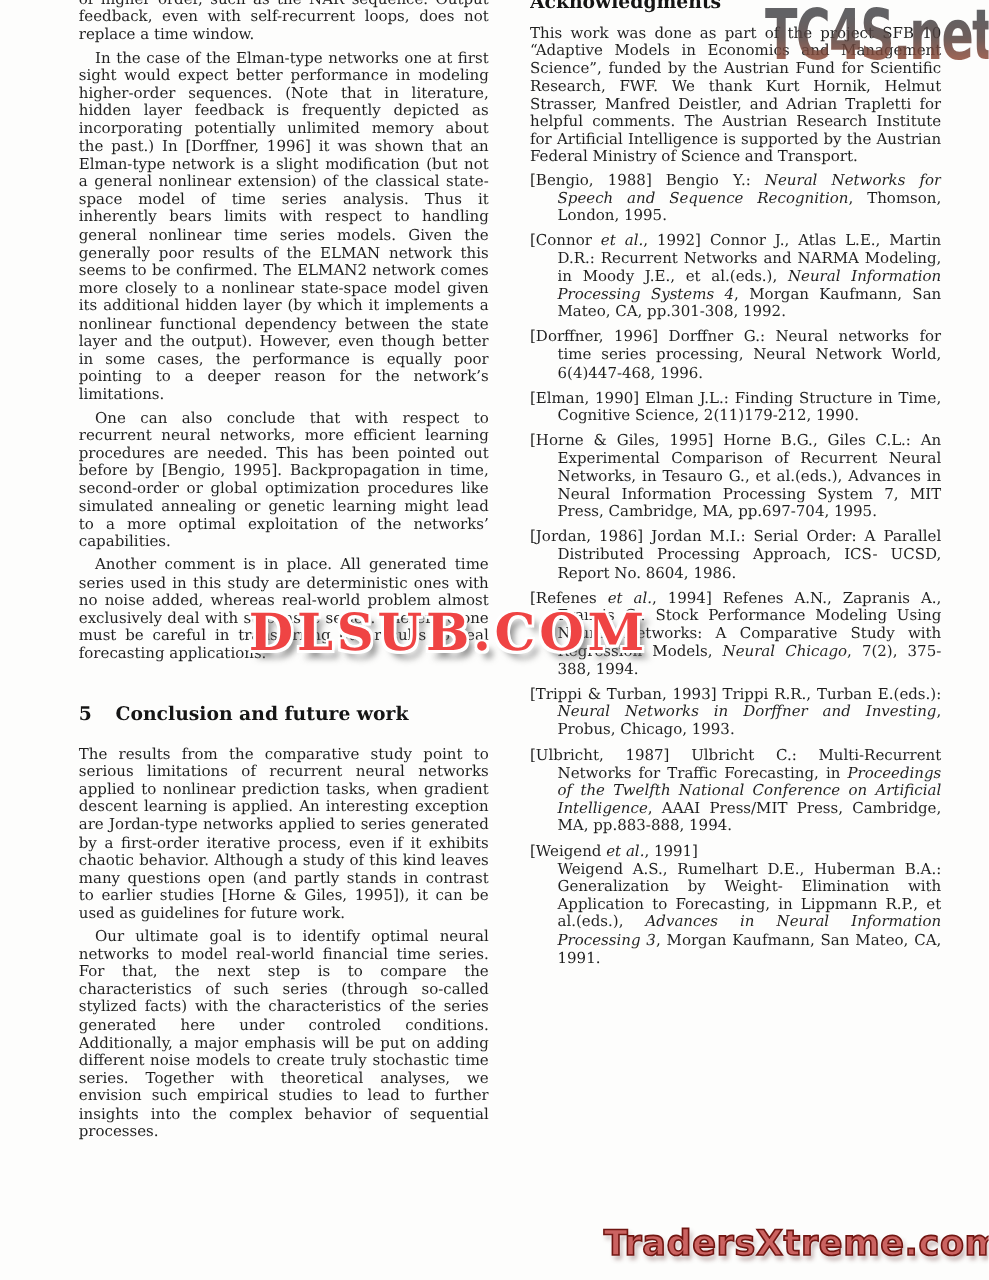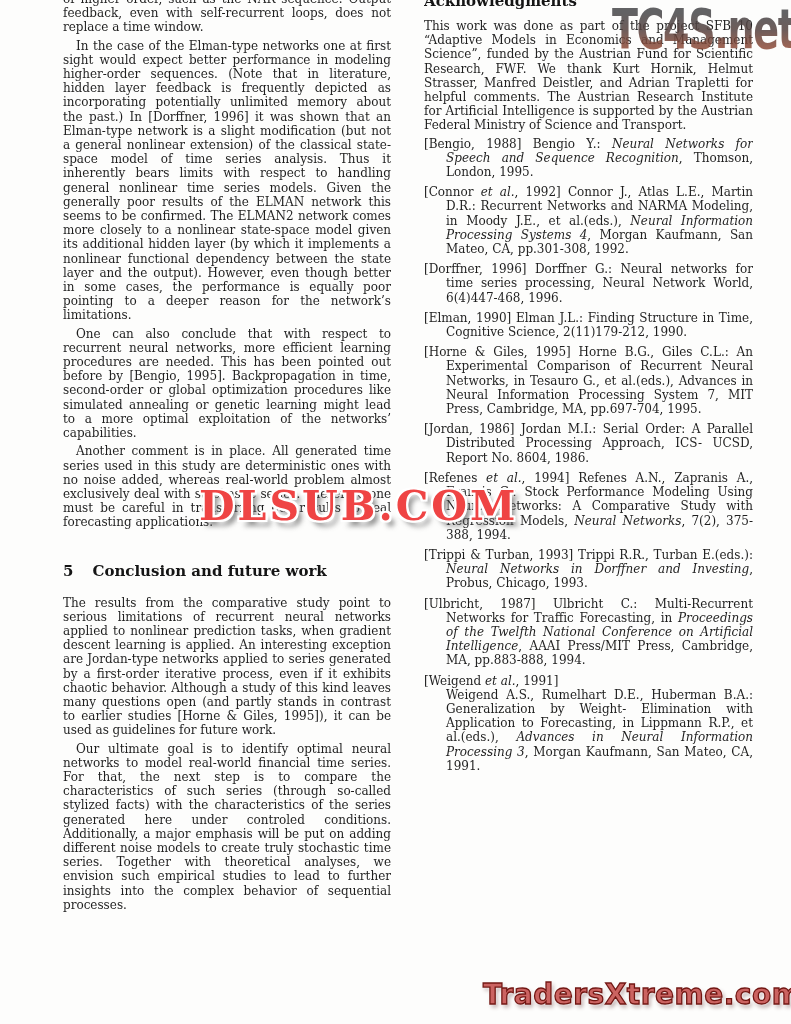--- a/index.html
+++ b/index.html
@@ -94,21 +94,21 @@
     <div class="col-clip">
       <h2 class="heading">Acknowledgments</h2>
       <p class="para">This work was done as part of the project SFB 10 “Adaptive Models in Economics and Management Science”, funded by the Austrian Fund for Scientific Research, FWF. We thank Kurt Hornik, Helmut Strasser, Manfred Deistler, and Adrian Trapletti for helpful comments. The Austrian Research Institute for Artificial Intelligence is supported by the Austrian Federal Ministry of Science and Transport.</p>
       <div id="references">
           <p class="ref"><span>[Bengio, 1988] Bengio Y.: </span><span class="it">Neural Networks for Speech and Sequence Recognition</span><span>, Thomson, London, 1995.</span></p>
           <p class="ref"><span>[Connor </span><span class="it">et al.</span><span>, 1992] Connor J., Atlas L.E., Martin D.R.: Recurrent Networks and NARMA Modeling, in Moody J.E., et al.(eds.), </span><span class="it">Neural Information Processing Systems 4</span><span>, Morgan Kaufmann, San Mateo, CA, pp.301-308, 1992.</span></p>
           <p class="ref"><span>[Dorffner, 1996] Dorffner G.: Neural networks for time series processing, Neural Network World, 6(4)447-468, 1996.</span></p>
           <p class="ref"><span>[Elman, 1990] Elman J.L.: Finding Structure in Time, Cognitive Science, 2(11)179-212, 1990.</span></p>
           <p class="ref"><span>[Horne &amp; Giles, 1995] Horne B.G., Giles C.L.: An Experimental Comparison of Recurrent Neural Networks, in Tesauro G., et al.(eds.), Advances in Neural Information Processing System 7, MIT Press, Cambridge, MA, pp.697-704, 1995.</span></p>
           <p class="ref"><span>[Jordan, 1986] Jordan M.I.: Serial Order: A Parallel Distributed Processing Approach, ICS- UCSD, Report No. 8604, 1986.</span></p>
-          <p class="ref"><span>[Refenes </span><span class="it">et al.</span><span>, 1994] Refenes A.N., Zapranis A., Francis G.: Stock Performance Modeling Using Neural Networks: A Comparative Study with Regression Models, </span><span class="it">Neural Networks</span><span>, 7(2), 375-388, 1994.</span></p>
+          <p class="ref"><span>[Refenes </span><span class="it">et al.</span><span>, 1994] Refenes A.N., Zapranis A., Francis G.: Stock Performance Modeling Using Neural Networks: A Comparative Study with Regression Models, </span><span class="it">Neural Chicago</span><span>, 7(2), 375-388, 1994.</span></p>
           <p class="ref"><span>[Trippi &amp; Turban, 1993] Trippi R.R., Turban E.(eds.): </span><span class="it">Neural Networks in Dorffner and Investing</span><span>, Probus, Chicago, 1993.</span></p>
           <p class="ref"><span>[Ulbricht, 1987] Ulbricht C.: Multi-Recurrent Networks for Traffic Forecasting, in </span><span class="it">Proceedings of the Twelfth National Conference on Artificial Intelligence</span><span>, AAAI Press/MIT Press, Cambridge, MA, pp.883-888, 1994.</span></p>
           <p class="ref"><span>[Weigend </span><span class="it">et al.</span><span>, 1991]</span><br><span>Weigend A.S., Rumelhart D.E., Huberman B.A.: Generalization by Weight- Elimination with Application to Forecasting, in Lippmann R.P., et al.(eds.), </span><span class="it">Advances in Neural Information Processing 3</span><span>, Morgan Kaufmann, San Mateo, CA, 1991.</span></p>
         </div>
     </div>
   </div>
 
   <div class="wm-tc4s">TC4S.net</div>
   <div class="wm-dlsub">DLSUB.COM</div>
   <div class="wm-traders">TradersXtreme.com</div>

